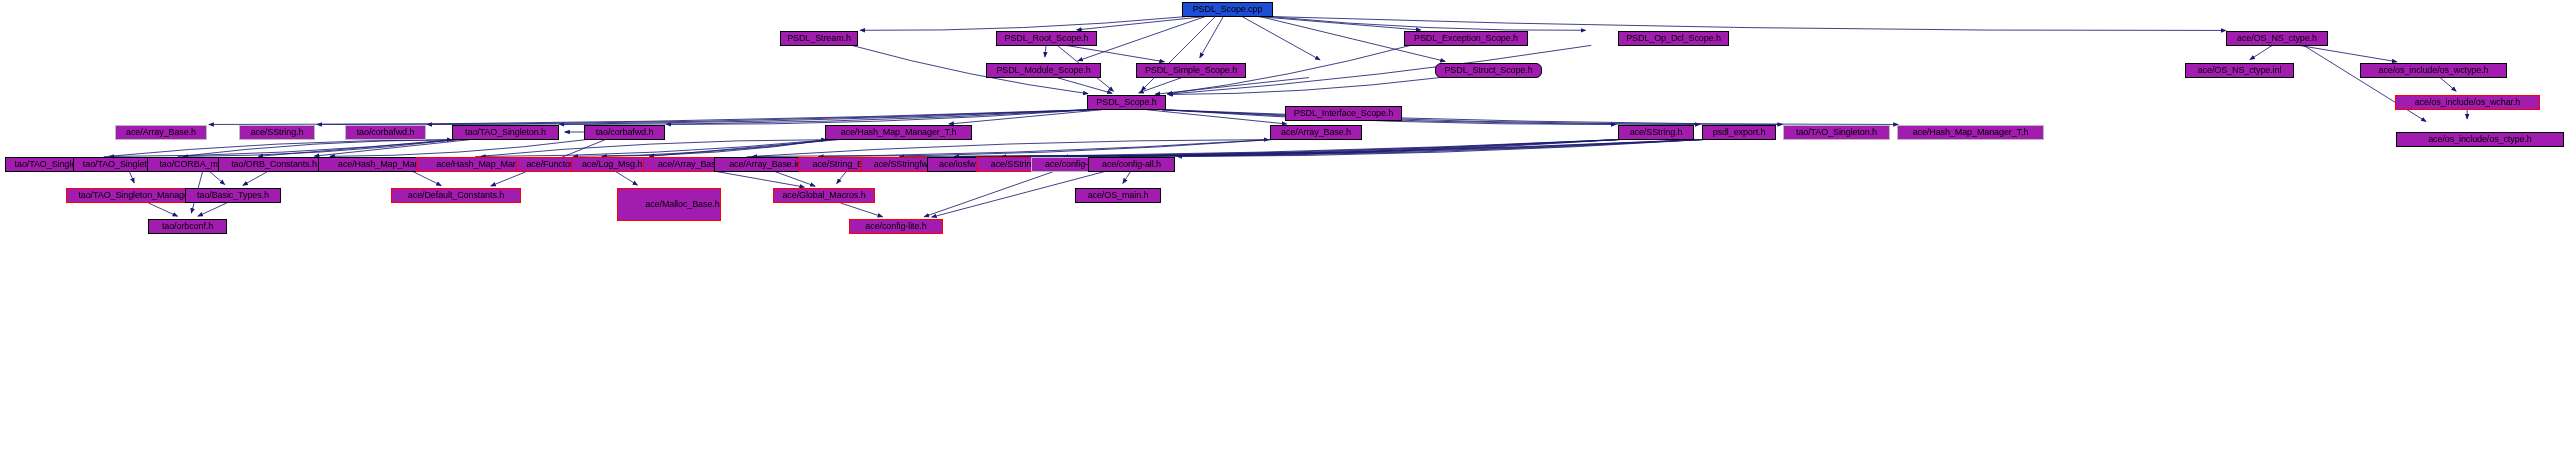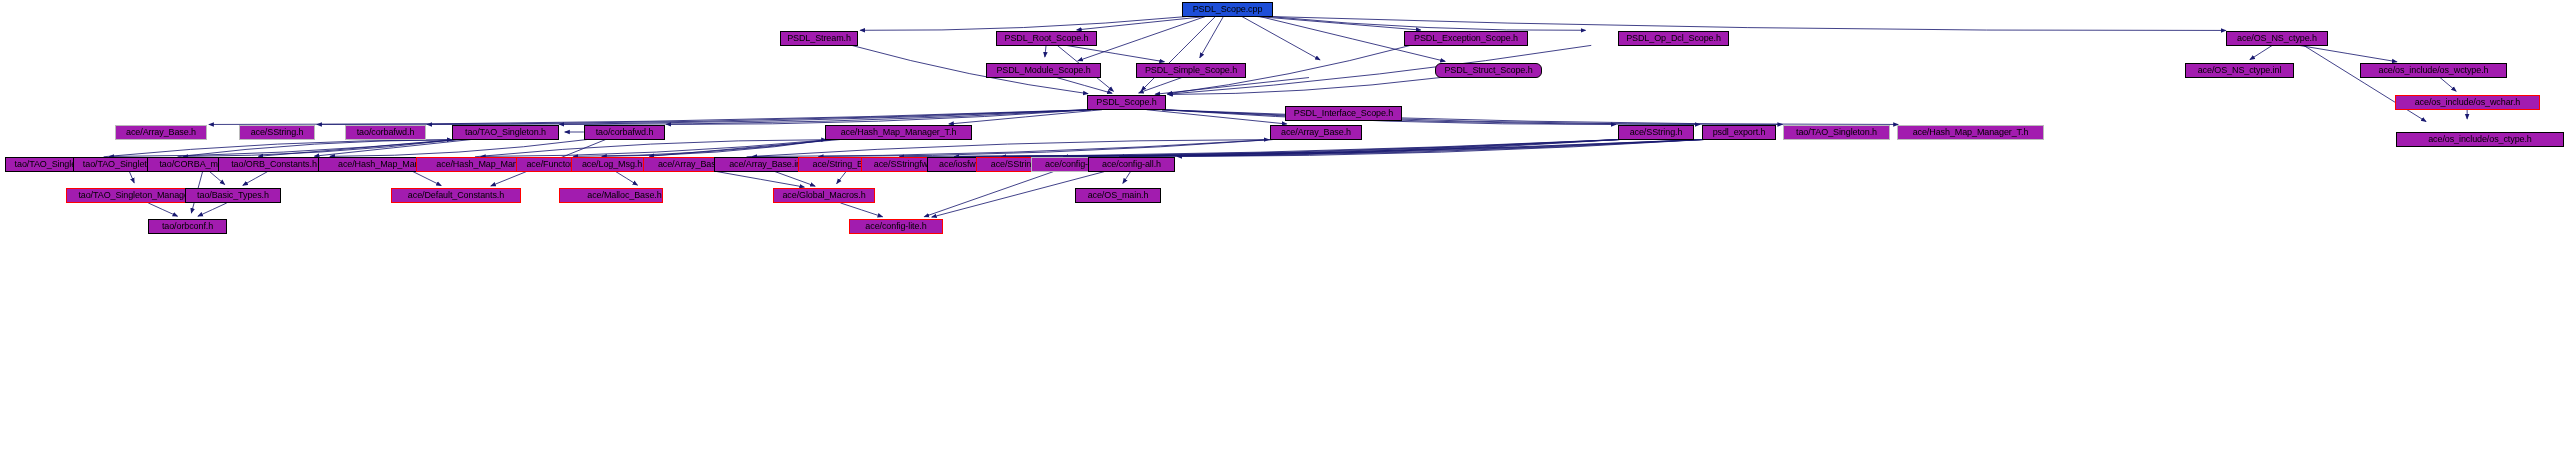--- a/index.html
+++ b/index.html
@@ -274,21 +274,21 @@
       </div>
       <div class="node red" style="left: 391px; top: 188px; width: 130px; height: 15px;">
         <span class="lbl">ace/Default_Constants.h</span>
       </div>
       <div class="node red" style="left: 66px; top: 188px; width: 145px; height: 15px;">
         <span class="lbl">tao/TAO_Singleton_Manager.h</span>
       </div>
       <div class="node" style="left: 185px; top: 188px; width: 96px; height: 15px;">
         <span class="lbl">tao/Basic_Types.h</span>
       </div>
-      <div class="node red" style="left: 559px; top: 188px; width: 104px; height: 15px; padding-left: 24px;">
+      <div class="node red" style="left: 617px; top: 188px; width: 104px; height: 33px; padding-left: 24px;">
         <span class="lbl">ace/Malloc_Base.h</span>
       </div>
       <div class="node red" style="left: 773px; top: 188px; width: 102px; height: 15px; text-align: right;">
         <span class="lbl">ace/Global_Macros.h</span>
       </div>
       <div class="node" style="left: 1075px; top: 188px; width: 86px; height: 15px;">
         <span class="lbl">ace/OS_main.h</span>
       </div>
       <div class="node red" style="left: 849px; top: 219px; width: 94px; height: 15px; justify-content: center;">
         <span class="lbl">ace/config-lite.h</span>

